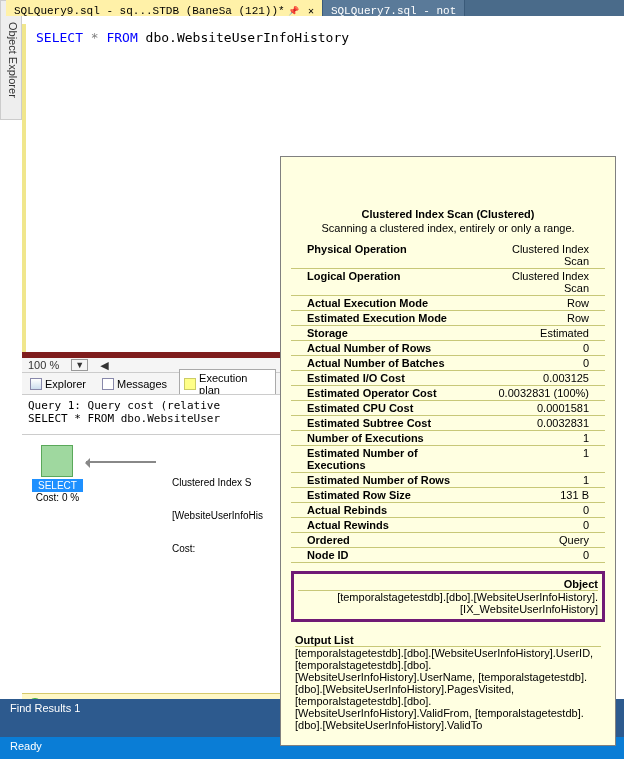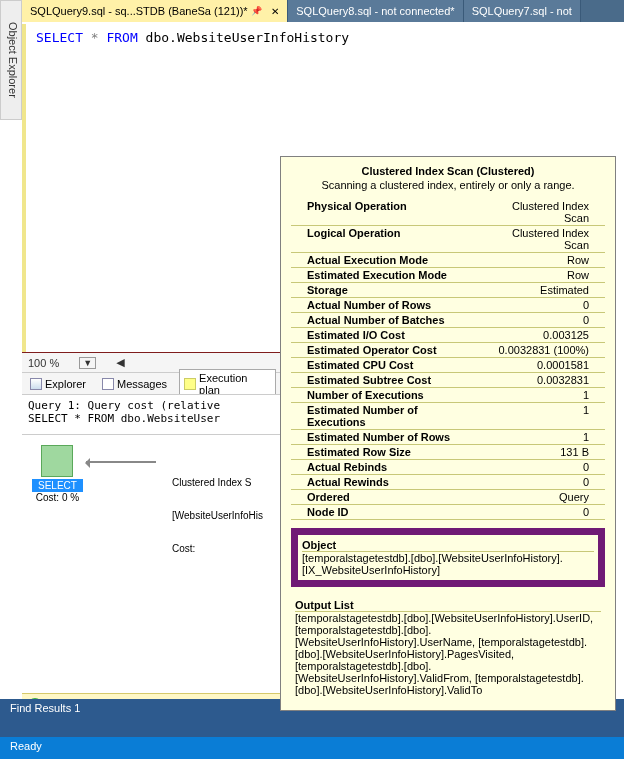--- a/index.html
+++ b/index.html
@@ -19,25 +19,26 @@
     background: #eee;
     border: 1px solid #ccc;
     writing-mode: vertical-rl;
     text-align: center;
     padding: 8px 2px;
     font-size: 11px;
     color: #333;
   }
   .tab-bar {
     position: absolute;
-    left: 22px; top: 0; right: 0;
-    height: 22px;
+    left: 6px; top: 0; right: 0;
+    height: 16px;
     background: #4a6b8a;
     display: flex;
     overflow: hidden;
+    font-family: Liberation Mono, monospace;
   }
   .tab {
     height: 22px;
     padding: 3px 8px;
     font-size: 11px;
     color: #fff;
     background: #5a7a99;
     border-right: 1px solid #3a5a79;
     white-space: nowrap;
     display: flex;
@@ -65,23 +66,23 @@
   .sql-obj { color: #000; }
   .zoom-bar {
     position: absolute;
     left: 22px; top: 352px;
     height: 20px;
     padding: 2px 6px;
     font-size: 11px;
     color: #333;
     display: flex;
     align-items: center;
-    gap: 20px;
+    gap: 12px;
     background: #f5f5f5;
-    border-top: 1px solid #7f1d1d;
+    border-top: 6px solid #7f1d1d;
     width: 258px;
   }
   .zoom-bar .dd { border: 1px solid #999; padding: 0 3px; font-size: 9px; }
   .results-tabs {
     position: absolute;
     left: 22px; top: 372px;
     height: 22px;
     width: 258px;
     background: #f5f5f5;
     border-top: 1px solid #ccc;
@@ -203,58 +204,57 @@
     padding: 8px 10px 10px;
     font-size: 11px;
     color: #000;
     z-index: 100;
   }
   .tooltip h4 {
     text-align: center;
     font-size: 11px;
     font-weight: bold;
     margin-bottom: 2px;
+    margin-top: 43px;
   }
   .tooltip .subtitle {
     text-align: center;
     margin-bottom: 8px;
   }
   .tooltip table { width: 100%; border-collapse: collapse; }
   .tooltip td {
     border-bottom: 1px solid #c8c878;
     padding: 1px 16px;
     vertical-align: top;
   }
   .tooltip td:first-child { font-weight: bold; }
   .tooltip td:last-child { text-align: right; }
   .tooltip .section {
     margin-top: 8px;
     padding: 4px;
   }
   .tooltip .section.highlight {
-    border: 7px solid #701a75;
+    border: 3px solid #701a75;
+    text-align: right;
   }
   .tooltip .section-title { font-weight: bold; border-bottom: 1px solid #c8c878; }
   .tooltip .section-body { word-wrap: break-word; }
 </style>
 </head>
 <body>
 
 <div class="sidebar-tab">Object Explorer</div>
 
 <div class="tab-bar">
   <div class="tab active">
     <span>SQLQuery9.sql - sq...STDB (BaneSa (121))*</span>
     <span class="pin">📌</span>
     <span class="close">✕</span>
   </div>
   <div class="tab">
-    <span>SQLQuery8.sql - not connected*</span>
-  </div>
-  <div class="tab">
     <span>SQLQuery7.sql - not</span>
   </div>
 </div>
 
 <div class="editor">
   <span class="sql-kw">SELECT</span>
   <span class="sql-star">*</span>
   <span class="sql-kw">FROM</span>
   <span class="sql-obj">dbo.WebsiteUserInfoHistory</span>
 </div>

